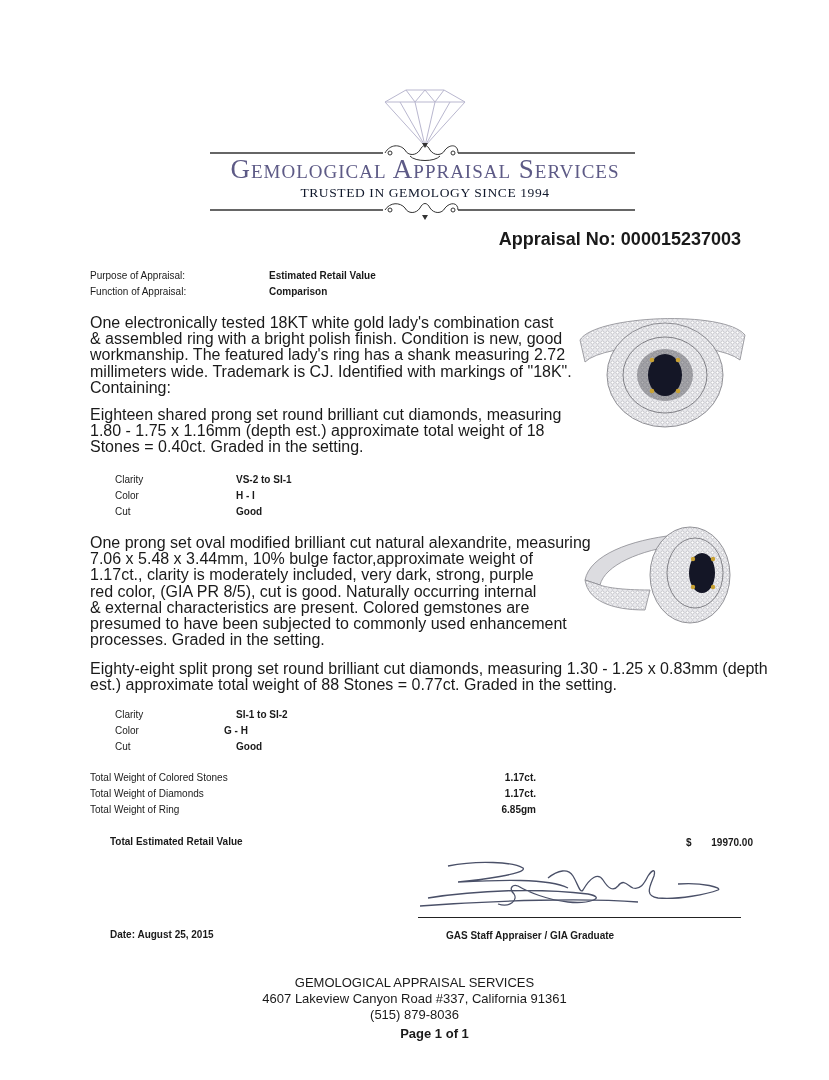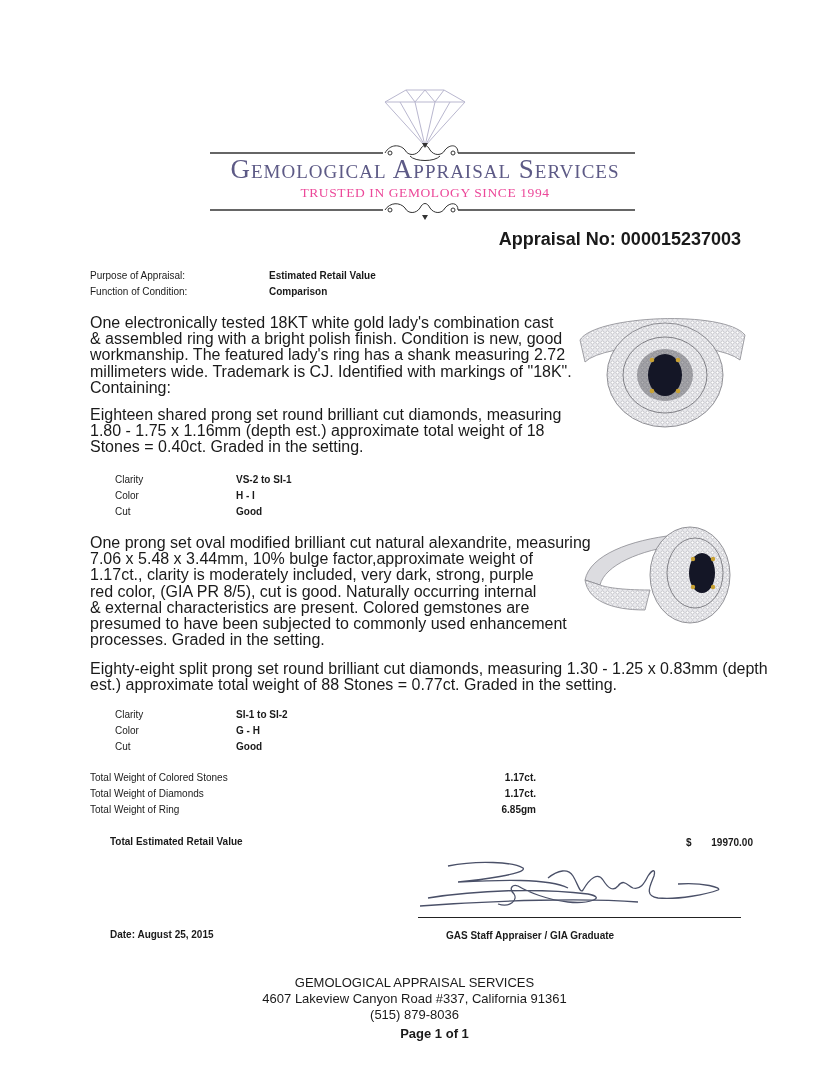--- a/index.html
+++ b/index.html
@@ -4,21 +4,21 @@
 <style>
   html, body { margin: 0; padding: 0; background: #ffffff; }
   body { width: 829px; height: 1080px; position: relative; overflow: hidden;
          font-family: "Liberation Sans", sans-serif; color: #1a1a1a; }
   .abs { position: absolute; }
   .logo-wrap { left: 200px; top: 82px; width: 450px; height: 150px; }
   .logo-title { position: absolute; left: 0; width: 450px; top: 72px; text-align: center;
                 font-family: "Liberation Serif", serif; font-size: 27px; color: #5d5a86;
                 letter-spacing: 1px; font-variant: small-caps; }
   .logo-sub { position: absolute; left: 0; width: 450px; top: 103px; text-align: center;
-              font-family: "Liberation Serif", serif; font-size: 13.5px; color: #ec4899;
+              font-family: "Liberation Serif", serif; font-size: 13.5px; color: #0f172a;
               letter-spacing: 0.6px; }
   .appraisal-no { right: 88px; top: 229px; font-weight: bold; font-size: 18px; }
   .bold { font-weight: bold; padding-left: 20px; }
   .row { position: absolute; font-size: 10px; line-height: 16px; white-space: nowrap; }
   .para { position: absolute; left: 90px; font-size: 16px; line-height: 16.2px; white-space: pre-line; }
   .ring { position: absolute; }
   .sig-line { position: absolute; left: 418px; top: 917px; width: 323px; height: 1px; background: #222; }
   .footer { position: absolute; left: 0; width: 829px; text-align: center; font-size: 13px; line-height: 16px; }
 </style>
 </head>
@@ -59,21 +59,21 @@
     <polygon points="222,133 228,133 225,138" fill="#333"></polygon>
   </svg>
   <div class="logo-title">Gemological Appraisal Services</div>
   <div class="logo-sub">TRUSTED IN GEMOLOGY SINCE 1994</div>
 </div>
 
 <div class="abs appraisal-no">Appraisal No: 000015237003</div>
 
 <div class="row" style="left:90px;top:268px">Purpose of Appraisal:</div>
 <div class="row bold" style="left:249px;top:268px">Estimated Retail Value</div>
-<div class="row" style="left:90px;top:284px">Function of Condition:</div>
+<div class="row" style="left:90px;top:284px">Function of Appraisal:</div>
 <div class="row bold" style="left:249px;top:284px">Comparison</div>
 
 <div class="para" style="top:315px">One electronically tested 18KT white gold lady's combination cast
 &amp; assembled ring with a bright polish finish. Condition is new, good
 workmanship. The featured lady's ring has a shank measuring 2.72
 millimeters wide. Trademark is CJ. Identified with markings of "18K".
  Containing:</div>
 
 <div class="para" style="top:407px">Eighteen shared prong set round brilliant cut diamonds, measuring
 1.80 - 1.75 x 1.16mm (depth est.) approximate total weight of 18
@@ -91,21 +91,21 @@
 red color, (GIA PR 8/5), cut is good. Naturally occurring internal
 &amp; external characteristics are present. Colored gemstones are
 presumed to have been subjected to commonly used enhancement
 processes. Graded in the setting.</div>
 
 <div class="para" style="top:661px">Eighty-eight split prong set round brilliant cut diamonds, measuring 1.30 - 1.25 x 0.83mm (depth
 est.) approximate total weight of 88 Stones = 0.77ct. Graded in the setting.</div>
 <div class="row" style="left:115px;top:707px">Clarity</div>
 <div class="row bold" style="left:216px;top:707px">SI-1 to SI-2</div>
 <div class="row" style="left:115px;top:723px">Color</div>
-<div class="row bold" style="left:216px;top:723px">G - H</div>
+<div class="row bold" style="left:204px;top:723px">G - H</div>
 <div class="row" style="left:115px;top:739px">Cut</div>
 <div class="row bold" style="left:216px;top:739px">Good</div>
 
 <div class="row" style="left:90px;top:770px">Total Weight of Colored Stones</div>
 <div class="row bold" style="right:293px;top:770px;text-align:right">1.17ct.</div>
 <div class="row" style="left:90px;top:786px">Total Weight of Diamonds</div>
 <div class="row bold" style="right:293px;top:786px;text-align:right">1.17ct.</div>
 <div class="row" style="left:90px;top:802px">Total Weight of Ring</div>
 <div class="row bold" style="right:293px;top:802px;text-align:left">6.85gm</div>
 

